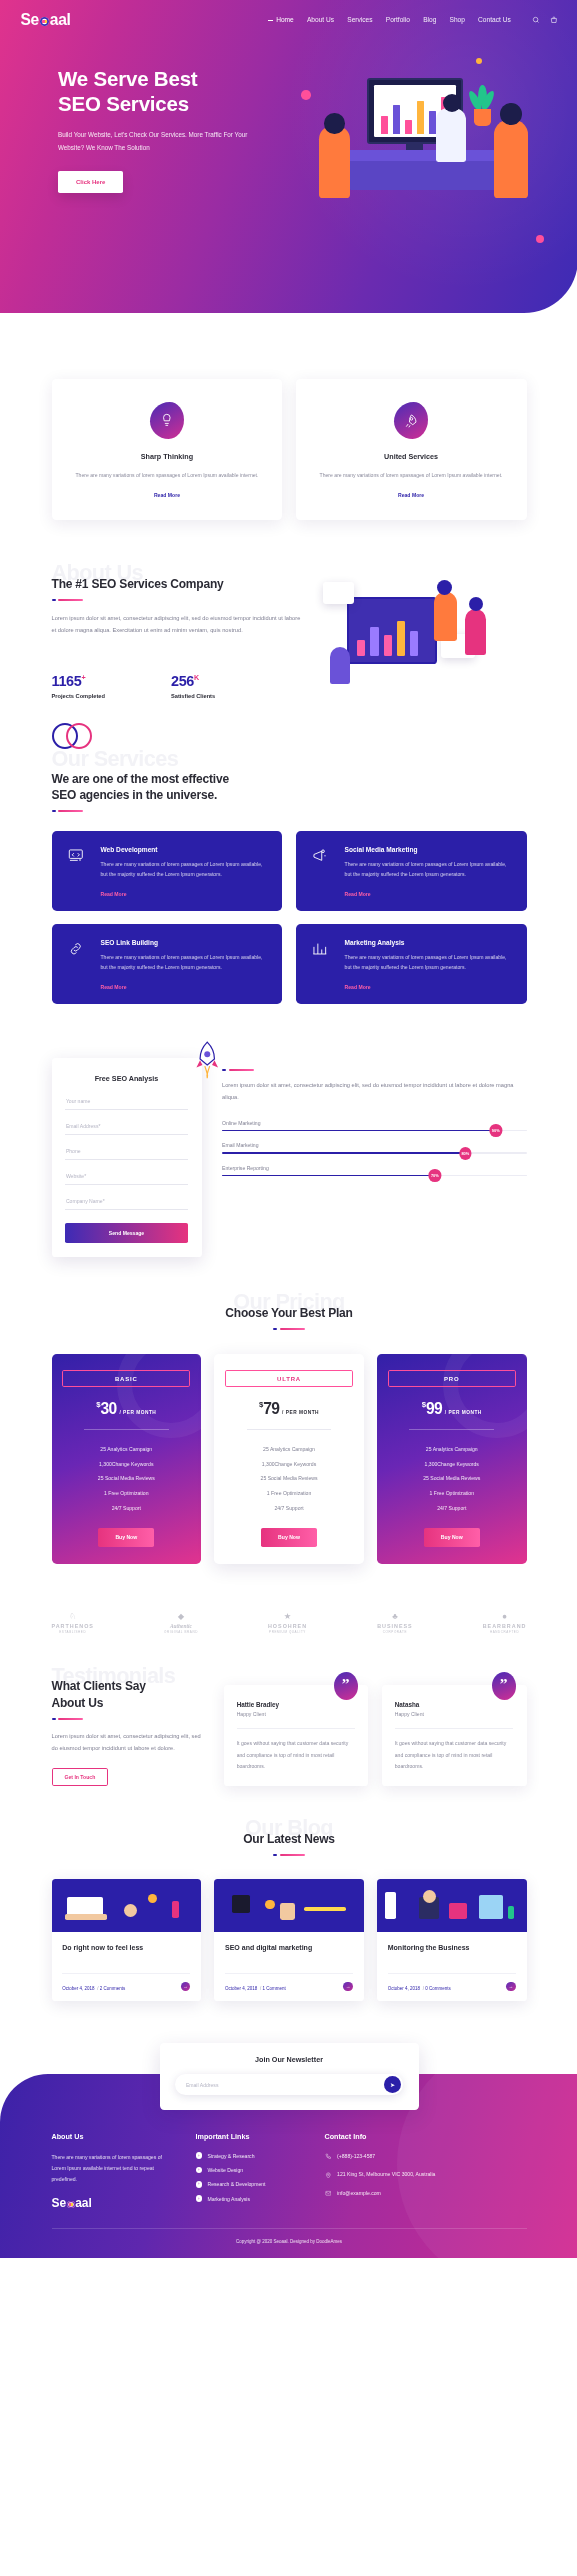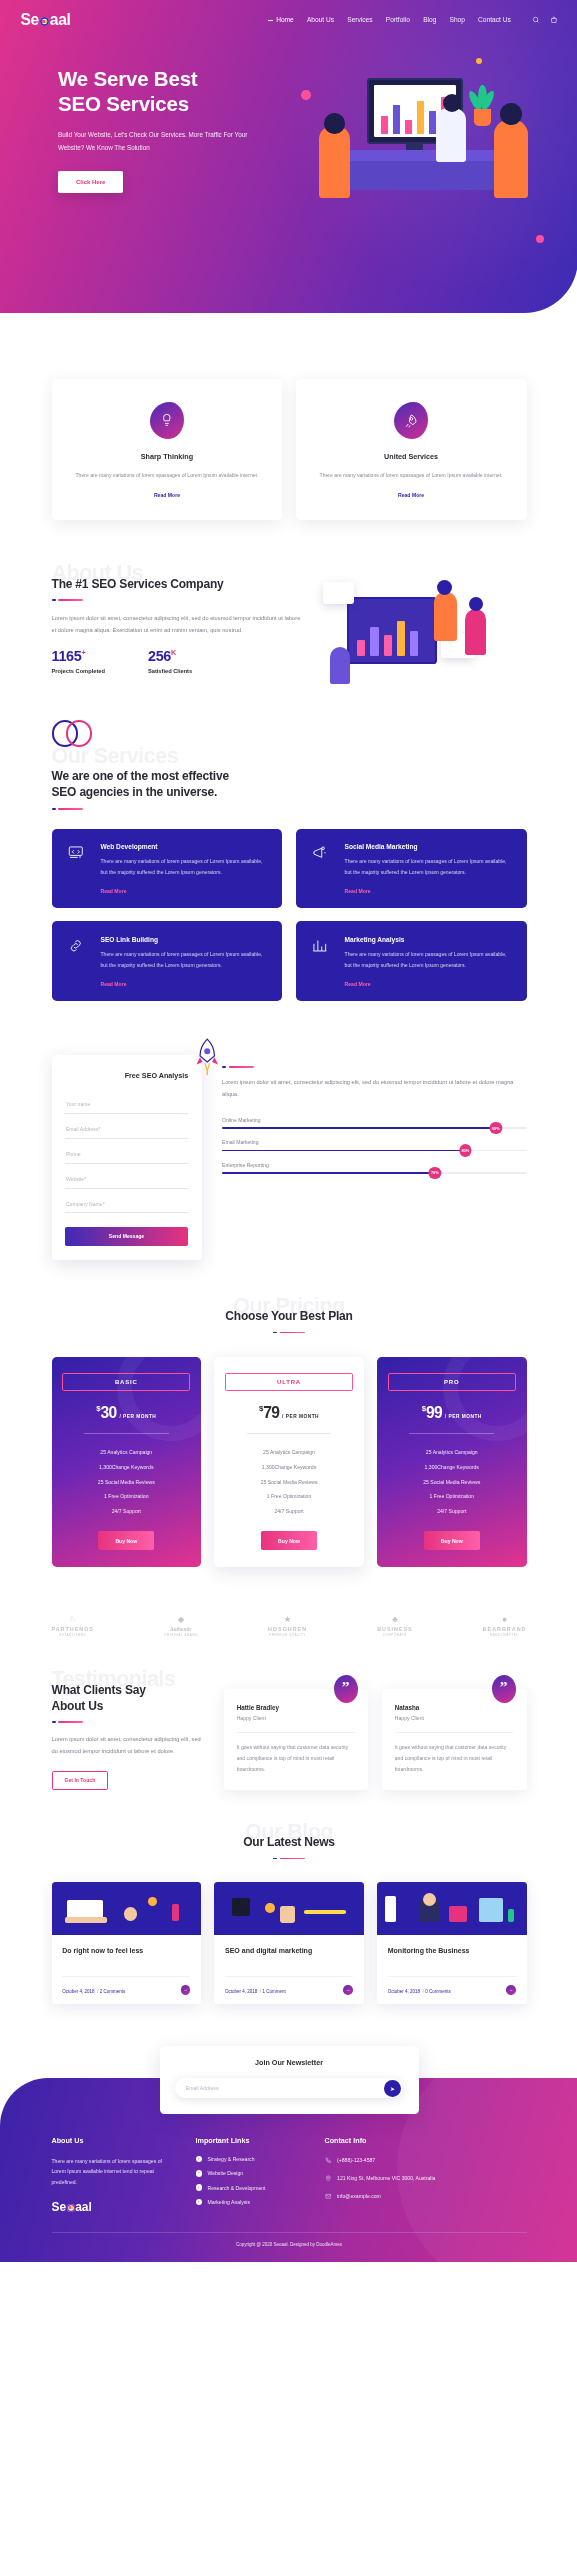--- a/index.html
+++ b/index.html
@@ -78,21 +78,21 @@
     display:flex;align-items:center;justify-content:center;}
   .fcard .blob svg{width:15.6px;height:15.6px;fill:none;stroke:#fff;stroke-width:1.4;}
   .fcard h3{font-size:7.2px;font-weight:bold;margin-bottom:8.4px;}
   .fcard p{font-size:5.1px;line-height:2.3;color:#8a8a9c;}
   .readmore{display:inline-block;margin-top:10.8px;font-size:5.1px;font-weight:bold;color:#2b1fa8;}
 
   
   .about{display:flex;gap:18px;padding:20.5px 0 24px;align-items:flex-start;}
   .about-left{width:253px;}
   .about-left p.muted{margin-top:12px;}
-  .stats{display:flex;gap:43px;margin-top:11px;}
+  .stats{display:flex;gap:66px;margin-top:36px;}
   .stat .num{font-size:14.4px;font-weight:bold;color:#2b1fa8;letter-spacing:-0.3px;}
   .stat .num sup{font-size:7.2px;color:#e6337f;}
   .stat .lbl{font-size:5.7px;font-weight:bold;margin-top:3.6px;}
   .about-art{flex:1;height:120px;position:relative;}
   .aa-screen{position:absolute;left:24px;top:20.5px;width:90px;height:67px;background:#3f2fb0;border-radius:3.6px;border:2.4px solid #2b1fa8;}
   .aa-screen i{position:absolute;bottom:6px;background:#ff5fa8;width:8.4px;border-radius:1.2px;display:block;}
   .aa-p{position:absolute;border-radius:10.8px 10.8px 2.4px 2.4px;}
   .aa-card{position:absolute;background:#fff;border-radius:3px;box-shadow:0 2.4px 8.4px rgba(40,20,90,.16);}
 
   .rings{position:relative;height:32.5px;}
@@ -108,21 +108,21 @@
     background:linear-gradient(150deg,#5b2fb8,#e6337f);z-index:-1;}
   .svc-ico svg{position:absolute;left:2.4px;top:2.4px;width:15.6px;height:15.6px;fill:none;stroke:#fff;stroke-width:1.4;}
   .svc h4{font-size:6.6px;color:#fff;font-weight:bold;margin-bottom:6px;}
   .svc p{font-size:5.1px;line-height:2.1;color:rgba(255,255,255,.78);}
   .svc .readmore{color:#ff5fa8;}
 
   
   .analysis{display:flex;gap:20.5px;padding:24px 0 30px;align-items:flex-start;}
   .form-card{width:150px;background:#fff;border-radius:3.6px;padding:15.6px 13.2px 14.4px;
     box-shadow:0 4.8px 17px rgba(40,20,90,.12);}
-  .form-card h3{font-size:7.2px;font-weight:bold;text-align:right;margin-bottom:16px;}
+  .form-card h3{font-size:7.2px;font-weight:bold;text-align:center;margin-bottom:10px;}
   .form-card input{width:100%;border:none;border-bottom:0.6px solid #e6e6ee;padding:5.4px 1.2px;
     font-size:5.1px;color:#555;font-family:inherit;outline:none;margin-bottom:7.2px;background:transparent;}
   .form-card input::placeholder{color:#b5b5c4;}
   .form-btn{width:100%;margin-top:6px;border:none;padding:6.6px;border-radius:1.8px;color:#fff;
     font-size:5.1px;font-weight:bold;font-family:inherit;cursor:pointer;
     background:linear-gradient(90deg,#3d2bb5,#e6337f);}
   .rocket{position:absolute;left:142px;top:7.2px;width:26.5px;height:42px;z-index:3;}
   .analysis-right{flex:1;position:relative;padding-top:3.6px;}
   .bars{margin-top:15.6px;}
   .bar-row{margin-bottom:10.8px;}

